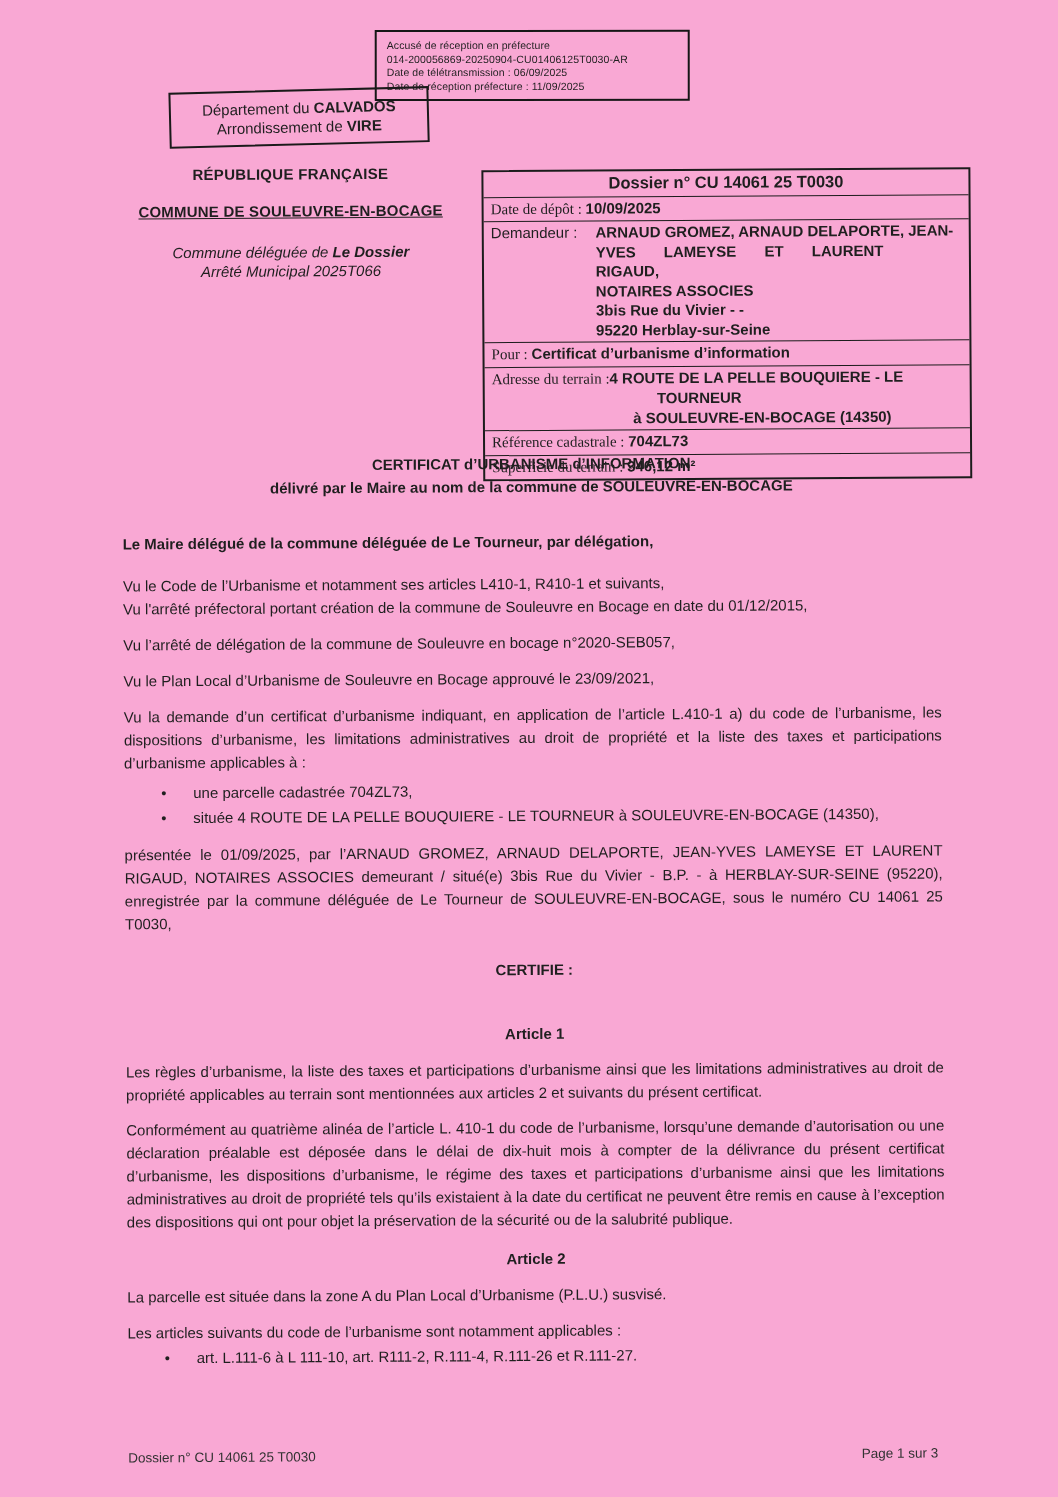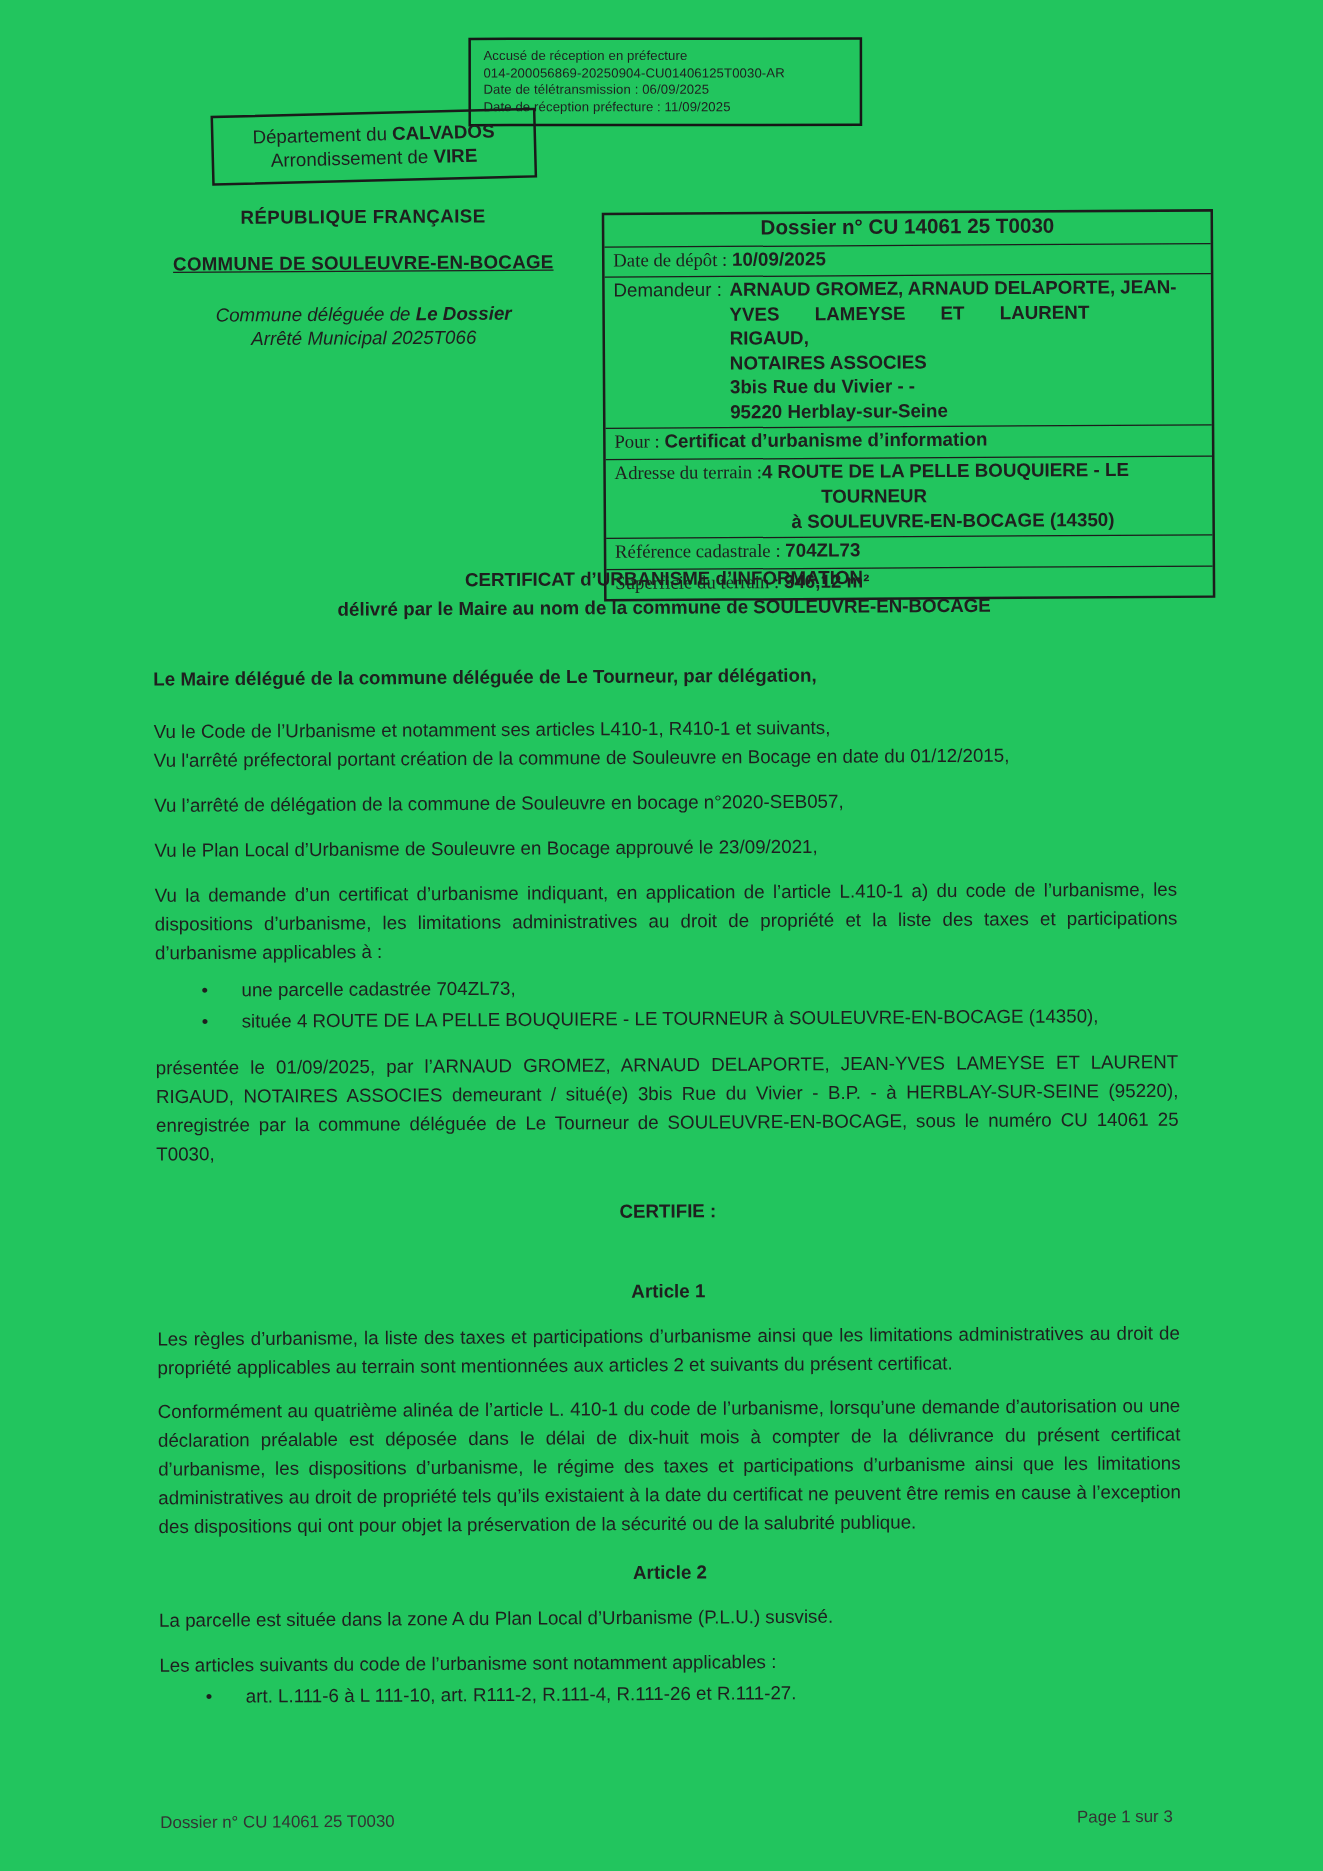--- a/index.html
+++ b/index.html
@@ -1,20 +1,20 @@
 <!DOCTYPE html>
 <html><head>
 <meta charset="utf-8">
 <style>
   * { box-sizing: border-box; }
   html,body { margin:0; padding:0; }
   body { background:#ffffff; }
   .page {
     position:relative; width:1058px; height:1497px;
-    background:#22c55e; overflow:hidden;
+    background:#f9a8d4; overflow:hidden;
     font-family:"Liberation Sans", sans-serif;
     color:#1f1f1f;
   }
   .tilt { position:absolute; inset:0; transform:rotate(-0.35deg); transform-origin:50% 40%; }
 
   
   .reception-box {
     position:absolute; left:378px; top:30px; width:315px; min-height:66px;
     border:2px solid #161616; padding:7px 10px 6px 10px;
     font-size:10.5px; line-height:13.5px; letter-spacing:.1px;
@@ -44,21 +44,21 @@
   .dossier-table {
     position:absolute; left:484px; top:170px; width:489px;
     border:2px solid #1c1c1c; font-size:15px;
   }
   .dt-row { border-top:1.8px solid #1c1c1c; padding:1px 7px 2px 7px; line-height:19.5px; }
   .dt-row:first-child { border-top:none; }
   .dt-header { text-align:center; font-weight:bold; font-size:16.5px; padding:2px 6px 3px 6px; }
   .dt-label { font-weight:normal;font-family:Liberation Serif, serif; }
   .dt-value { font-weight:bold; }
   .dem-row { display:flex; }
-  .dem-label { white-space:nowrap; margin-right:6px; }
+  .dem-label { white-space:nowrap; margin-right:18px; }
   .dem-lines { flex:1; font-weight:bold; }
   .spread { word-spacing:24px; }
   .addr-l2 { font-weight:bold; text-align:center; margin-right:56px; }
   .addr-l3 { font-weight:bold; text-align:center; margin-left:70px; }
 
   
   .body-flow {
     position:absolute; left:123px; top:452px; width:818px;
     font-size:15px; line-height:23px;
   }

